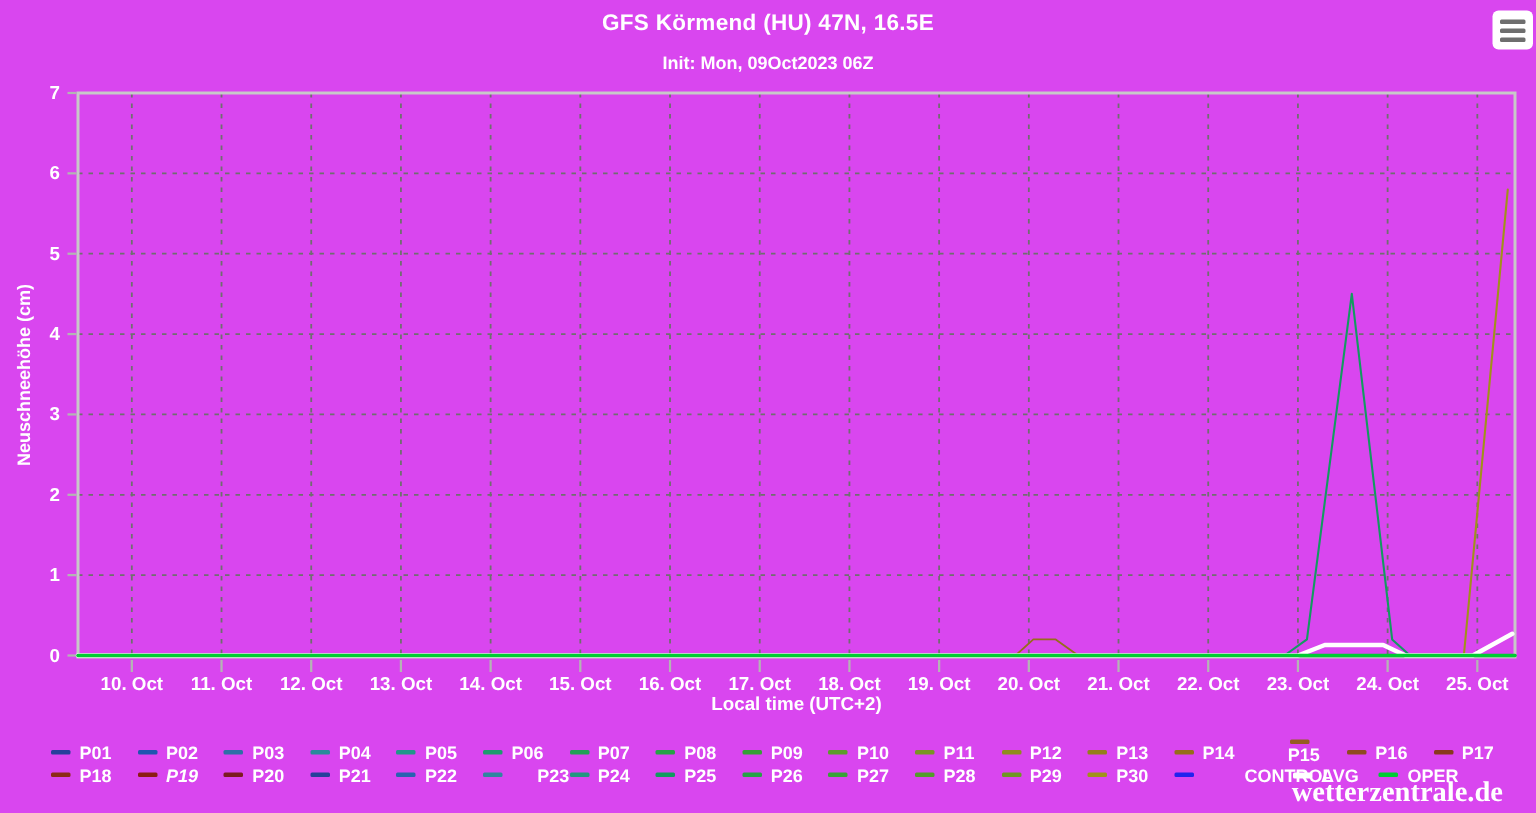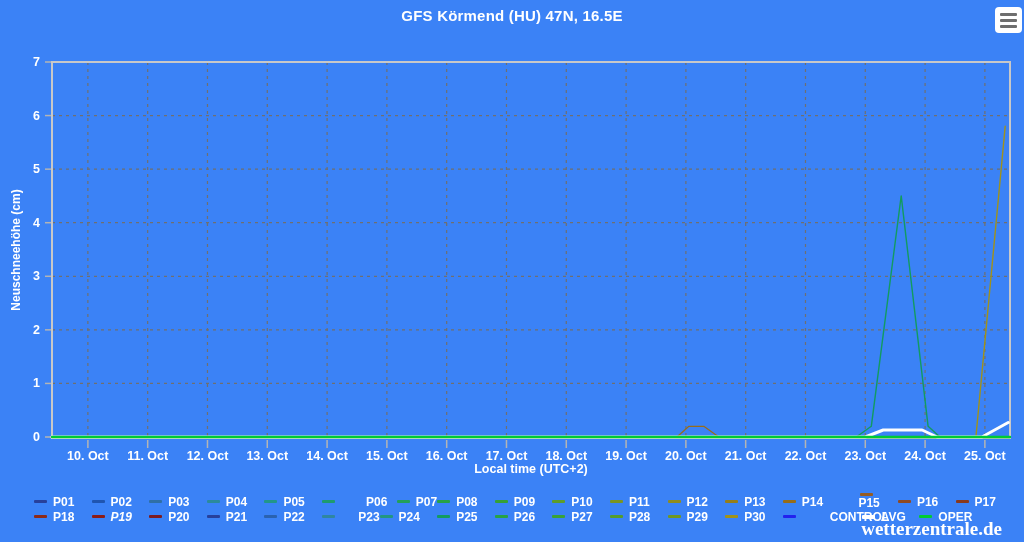--- a/index.html
+++ b/index.html
@@ -2,21 +2,21 @@
 <html><head>
 <meta charset="utf-8">
 <style>
   * { margin: 0; padding: 0; box-sizing: border-box; }
   html, body { background: #000; }
   body { font-family: "Liberation Sans", sans-serif; }
   #app {
     position: relative;
     width: 1024px;
     height: 542px;
-    background: #3b82f6;
+    background: #d946ef;
     overflow: hidden;
   }
   .title {
     position: absolute; top: 7px; left: 0; width: 100%;
     text-align: center; color: #fff; font-size: 15px; font-weight: 700;
     letter-spacing: 0.2px;
   }
   .subtitle {
     position: absolute; top: 35px; left: 0; width: 100%;
     text-align: center; color: #fff; font-size: 12px; font-weight: 700;
@@ -56,20 +56,21 @@
     font-weight: 700;
     fill: #fff;
   }
 </style>
 </head>
 <body>
 
 <div id="app">
 
   <div class="title">GFS Körmend (HU) 47N, 16.5E</div>
+  <div class="subtitle">Init: Mon, 09Oct2023 06Z</div>
 
   <button class="menu-btn">
     <span class="icon" style="display:contents">
       <span class="bar"></span><span class="bar"></span><span class="bar"></span>
     </span>
   </button>
 
   <div class="ylabel">Neuschneehöhe (cm)</div>
 
   <svg id="chart-svg" width="1024" height="542" viewBox="0 0 1024 542" style="position:absolute;left:0;top:0;">
@@ -196,25 +197,25 @@
           <span class="legend-label">P03</span>
         </span>
         <span class="legend-item" style="width: 57.6px;">
           <span class="legend-swatch" style="background: rgb(43, 138, 155); height: 2.2px;"></span>
           <span class="legend-label">P04</span>
         </span>
         <span class="legend-item" style="width: 57.6px;">
           <span class="legend-swatch" style="background: rgb(34, 150, 138); height: 2.2px;"></span>
           <span class="legend-label">P05</span>
         </span>
-        <span class="legend-item" style="width: 57.6px; gap: 25px;">
+        <span class="legend-item" style="width: 57.6px;">
           <span class="legend-swatch" style="background: rgb(30, 155, 110); height: 2.2px;"></span>
           <span class="legend-label">P06</span>
         </span>
-        <span class="legend-item" style="width: 57.6px; justify-content: flex-end;">
+        <span class="legend-item" style="width: 57.6px;">
           <span class="legend-swatch" style="background: rgb(35, 160, 88); height: 2.2px;"></span>
           <span class="legend-label">P07</span>
         </span>
         <span class="legend-item" style="width: 57.6px; text-align: center;">
           <span class="legend-swatch" style="background: rgb(39, 162, 70); height: 2.2px;"></span>
           <span class="legend-label">P08</span>
         </span>
         <span class="legend-item" style="width: 57.6px;">
           <span class="legend-swatch" style="background: rgb(54, 160, 54); height: 2.2px;"></span>
           <span class="legend-label">P09</span>

